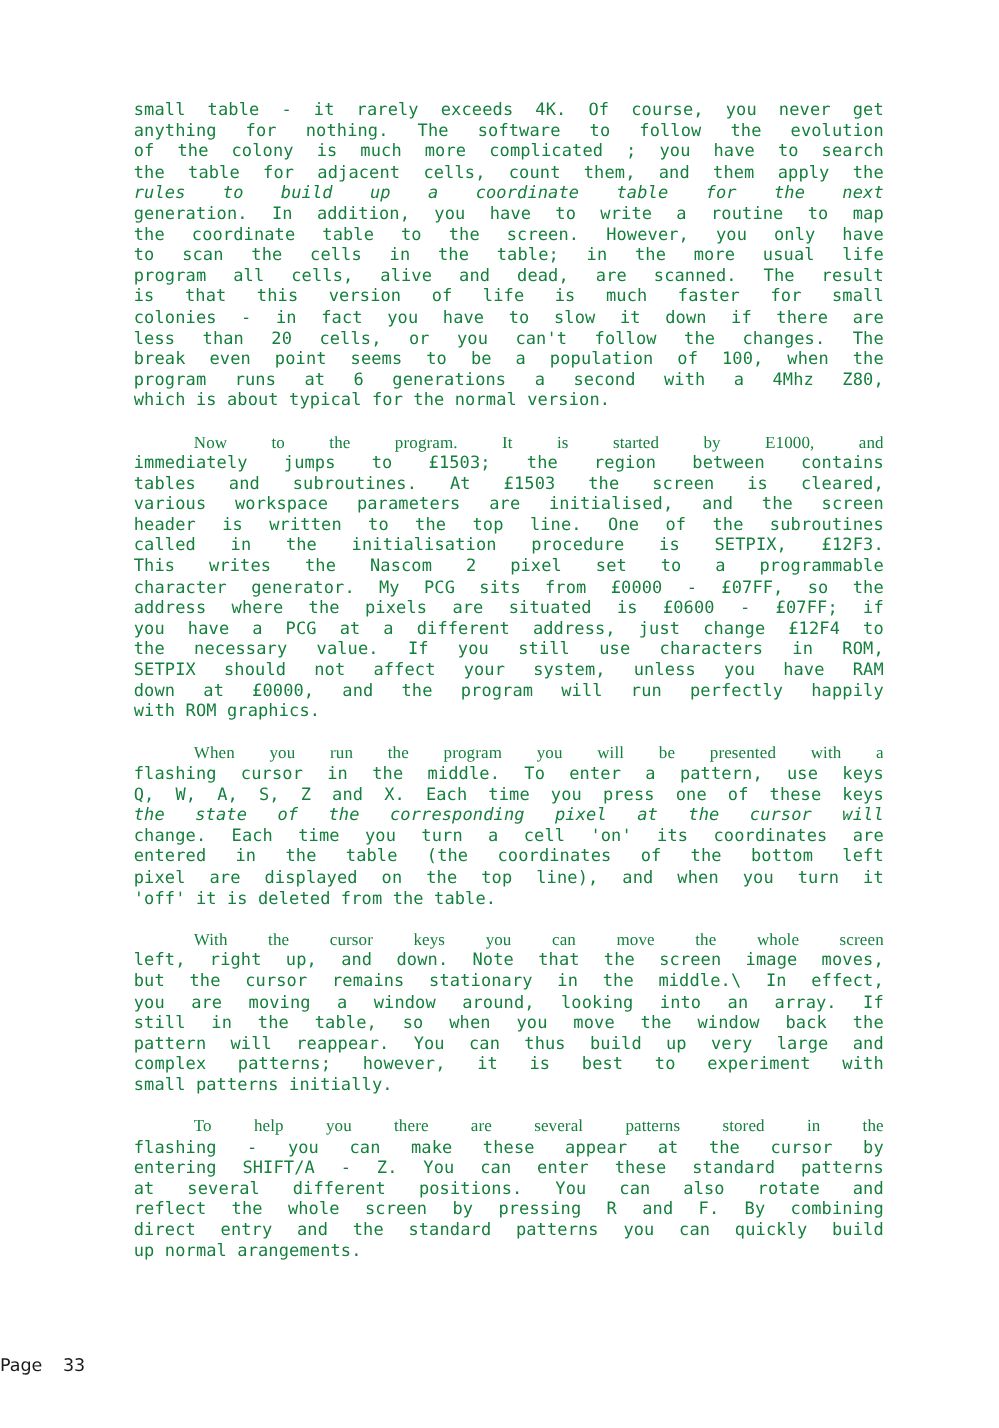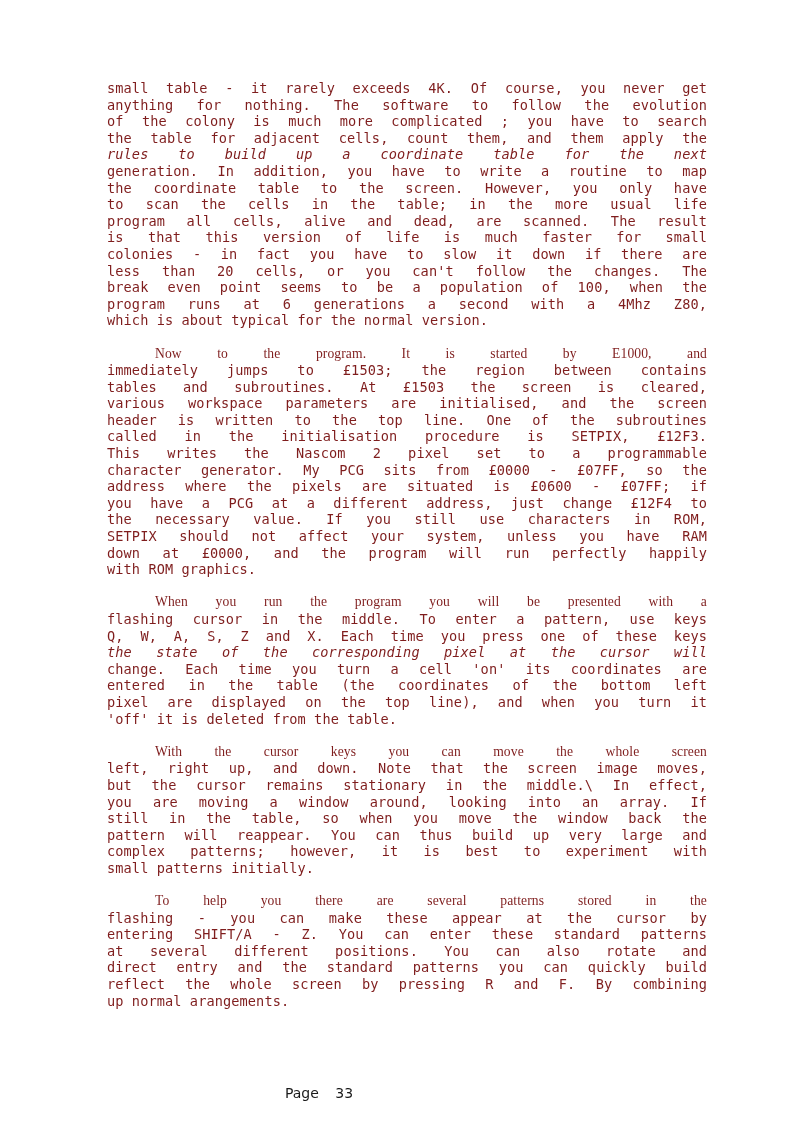--- a/index.html
+++ b/index.html
@@ -1,31 +1,31 @@
 <!DOCTYPE html>
 <html><head>
 <meta charset="utf-8">
 <style>
   html, body { margin: 0; padding: 0; background: #ffffff; }
   body { width: 799px; height: 1142px; position: relative; overflow: hidden; }
   .page {
     position: absolute; left: 107px; top: 80px; width: 600px;
     font-family: "DejaVu Sans Mono", "Liberation Mono", monospace;
-    font-size: 13.6px; color: #7f1d1d; letter-spacing: 0.1px;
+    font-size: 13.6px; color: #15803d; letter-spacing: 0.1px;
   }
   .para { margin: 0 0 16.6px 0; }
   .line {
     display: block; height: 16.6px; line-height: 16.6px; white-space: nowrap;
     text-align: justify; text-align-last: justify; overflow: hidden;
   }
   .line.last { text-align-last: left; }
   .line.indent { padding-left: 48px; font-family: Liberation Serif, serif; }
   .seg-i { font-style: italic; }
   .footer {
-    position: absolute; left: 0; width: 638px; top: 1085px; text-align: center;
+    position: absolute; left: 0; width: 638px; top: 1085px; 
     font-family: "DejaVu Sans", "Liberation Sans", sans-serif; font-size: 14px; color: #1a1a1a;
     word-spacing: 12px;
   }
 </style>
 </head>
 <body>
 
 <div class="page">
 
   <div class="para">
@@ -83,22 +83,22 @@
     <span class="line">pattern will reappear. You can thus build up very large and</span>
     <span class="line">complex patterns; however, it is best to experiment with</span>
     <span class="line last">small patterns initially.</span>
   </div>
 
   <div class="para">
     <span class="line indent">To help you there are several patterns stored in the</span>
     <span class="line">flashing - you can make these appear at the cursor by</span>
     <span class="line">entering SHIFT/A - Z. You can enter these standard patterns</span>
     <span class="line">at several different positions. You can also rotate and</span>
+    <span class="line">reflect the whole screen by pressing R and F. By combining</span>
     <span class="line">direct entry and the standard patterns you can quickly build</span>
-    <span class="line">reflect the whole screen by pressing R and F. By combining</span>
     <span class="line last">up normal arangements.</span>
   </div>
 </div>
 
 <div class="footer">
   <span>Page</span>
   <span>33</span>
 </div>
 
 </body></html>

